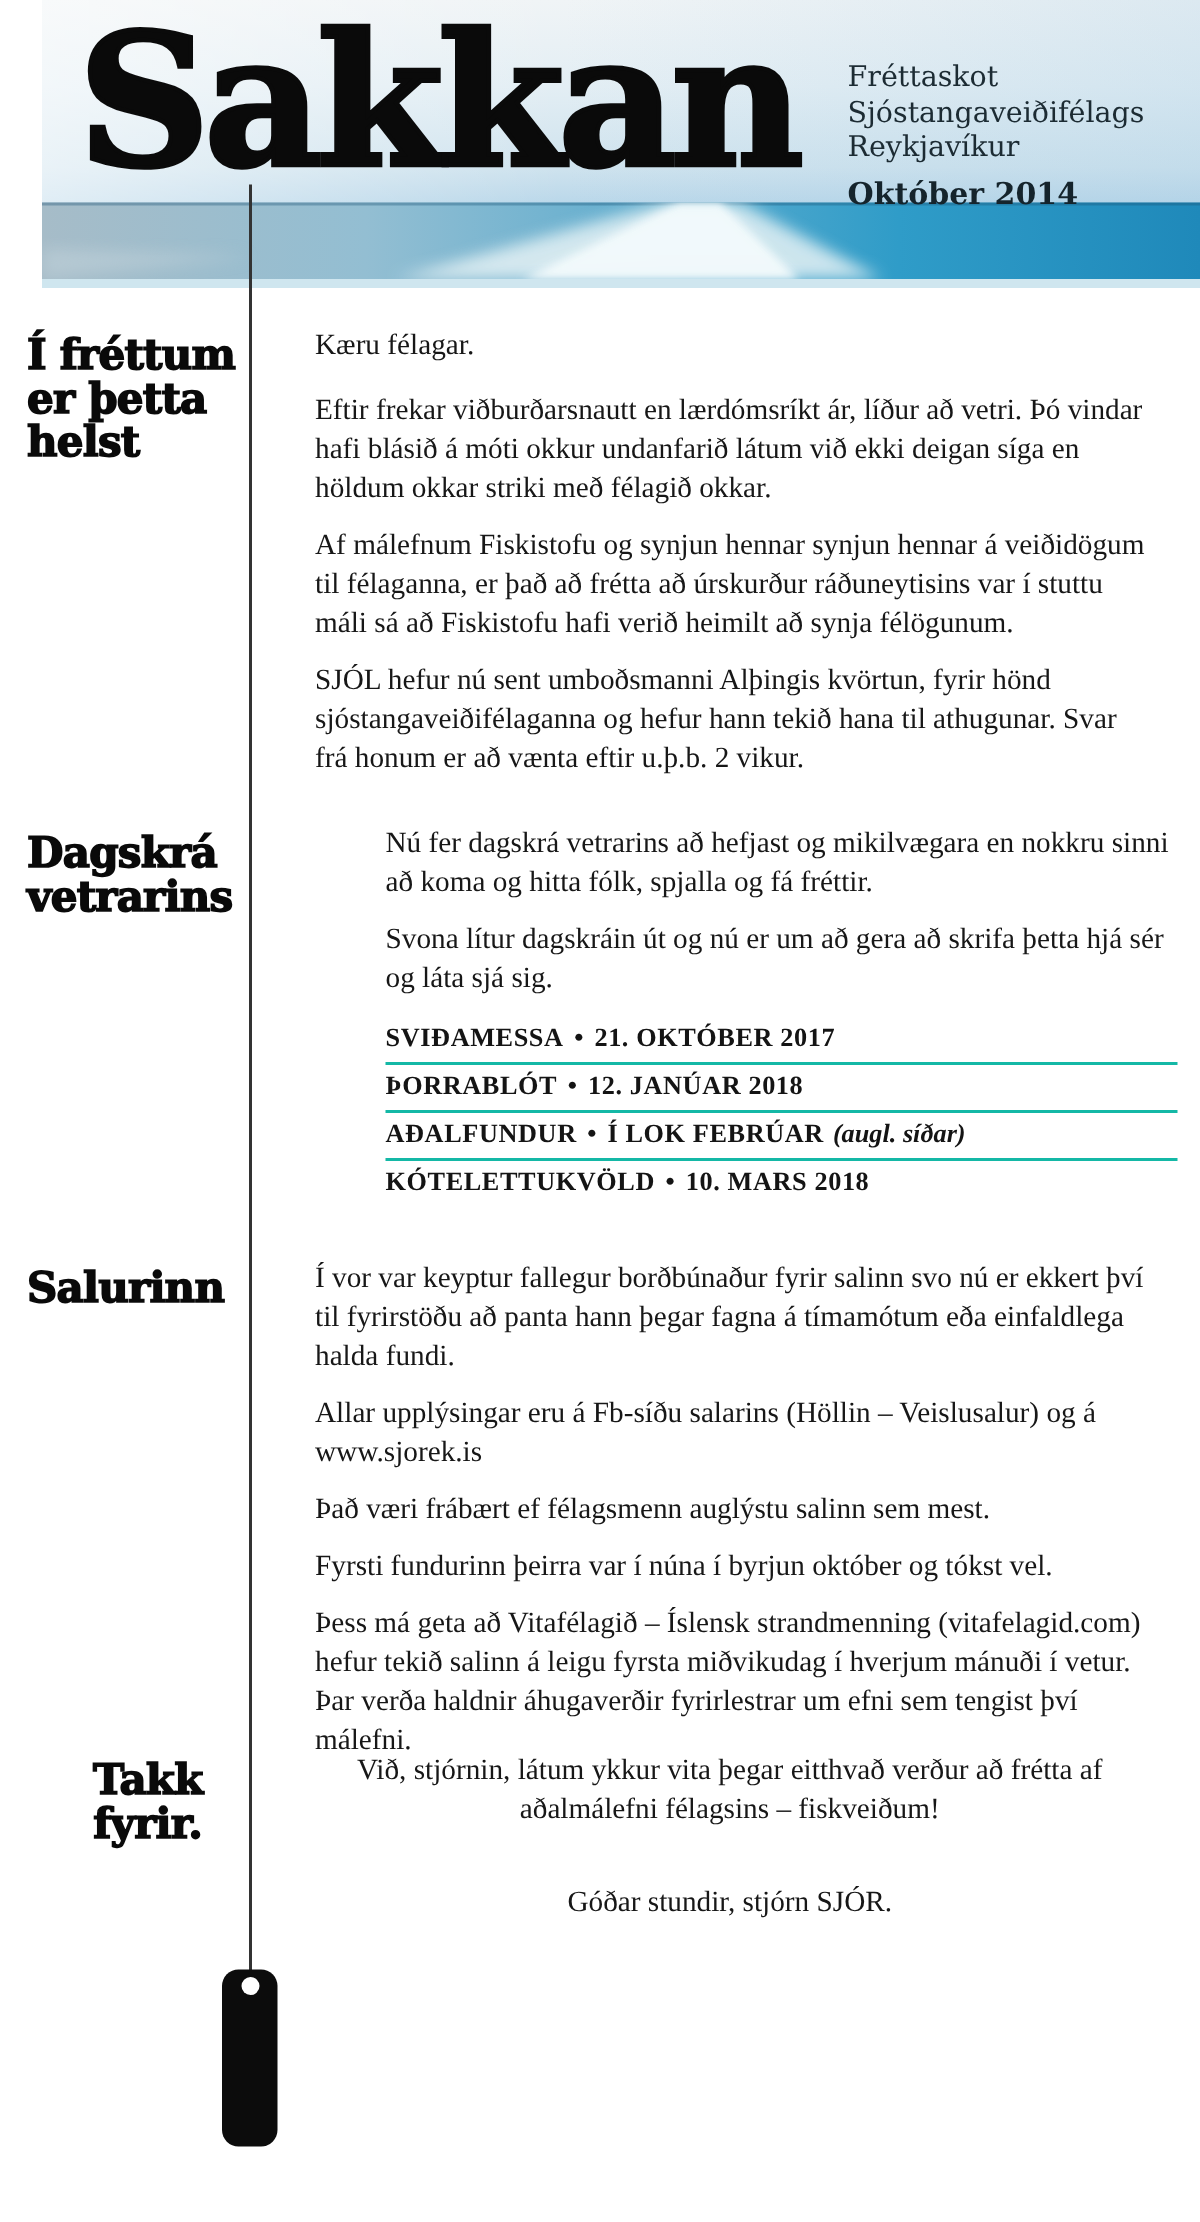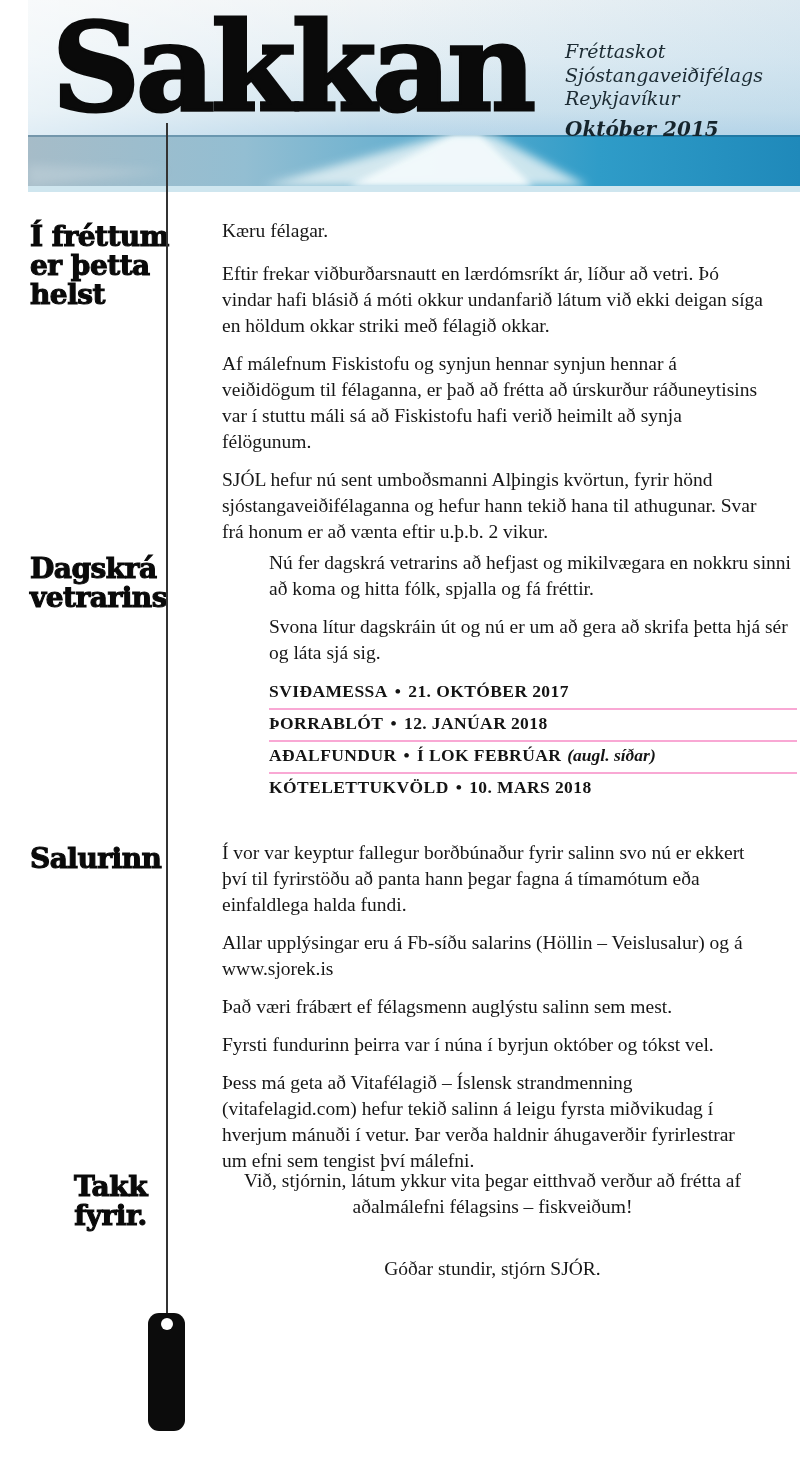--- a/index.html
+++ b/index.html
@@ -37,21 +37,21 @@
   .wake-svg { position:absolute; left:0; top:135px; width:800px; height:51px; }
 
   .logo {
     position:absolute; left:24px; top:6px;
     font-family:"DejaVu Serif", serif; font-weight:bold;
     font-size:122px; line-height:1; letter-spacing:-4px;
     color:#0a0a0a; -webkit-text-stroke:3px #0a0a0a;
   }
   .tagline {
     position:absolute; left:537px; top:40px;
-    font-family:"DejaVu Serif", serif; font-style:italic;
+    font-family:"DejaVu Serif", serif; 
     font-size:19px; line-height:23.5px; color:#1c2b33;
   }
   .issue-date {
     margin-top:7px; font-weight:bold; font-size:20px; color:#15242c;
   }
 
   
   .fishing-line {
     position:absolute; left:166px; top:123px; width:2px; height:1198px;
     background:#333333; z-index:5;
@@ -62,21 +62,20 @@
   }
   .sinker-hole {
     position:absolute; left:calc(50% - 6px); top:5px; width:12px; height:12px;
     background:#ffffff; border-radius:50%;
   }
 
   
   .section {
     display:grid; grid-template-columns:179px 1fr;
     box-sizing:border-box;
-    padding-left:12px;
   }
   .sec-intro    { height:358px; padding-top:26px; }
   .sec-dagskra  { height:290px;gap:47px; }
   .sec-salurinn { height:325px; }
   .sec-takk     { height:147px; padding-top:3px;text-align:center; }
 
   .head-cell { padding-left:18px; box-sizing:border-box; }
   .body-cell { padding-left:31px; padding-right:37px; box-sizing:border-box; }
 
   .heading {
@@ -92,21 +91,21 @@
   }
   .greeting { margin-bottom:17px !important; }
 
   
   .schedule { width:528px; margin-top:8px; }
   .event-row {
     font-family:"Liberation Serif", serif; font-weight:bold;
     font-size:17.5px; letter-spacing:0.4px; color:#141414;
     padding:3px 0 6px 0;
   }
-  .event-row:not(:last-child) { border-bottom:2px solid #f9a8d4; }
+  .event-row:not(:last-child) { border-bottom:2px solid #14b8a6; }
   .ev-sep { margin:0 7px; }
   .ev-note { font-style:italic; font-weight:600; margin-left:6px; letter-spacing:0;text-align:right; }
 
   .signoff { margin-top:36px !important; }
 </style>
 </head>
 <body>
 
 <div class="page">
 
@@ -125,21 +124,21 @@
       <polygon points="415,0 465,0 560,51 235,51" fill="#e4f1f4" opacity="0.85" filter="url(#wblur)"></polygon>
       <polygon points="425,0 452,0 505,51 320,51" fill="#f3fafc" opacity="0.95" filter="url(#wblur2)"></polygon>
       <polygon points="0,30 140,36 0,51" fill="#c4d4dc" opacity="0.5" filter="url(#wblur)"></polygon>
     </svg>
     <div class="photo-bottom-band"></div>
     <div class="logo">Sakkan</div>
     <div class="tagline">
       <div>Fréttaskot</div>
       <div>Sjóstangaveiðifélags</div>
       <div>Reykjavíkur</div>
-      <div class="issue-date">Október 2015</div>
+      <div class="issue-date">Október 2014</div>
     </div>
   </div>
 
   <div class="fishing-line"></div>
   <div class="sinker">
     <div class="sinker-hole"></div>
   </div>
 
   <div class="section sec-intro">
     <div class="head-cell">

